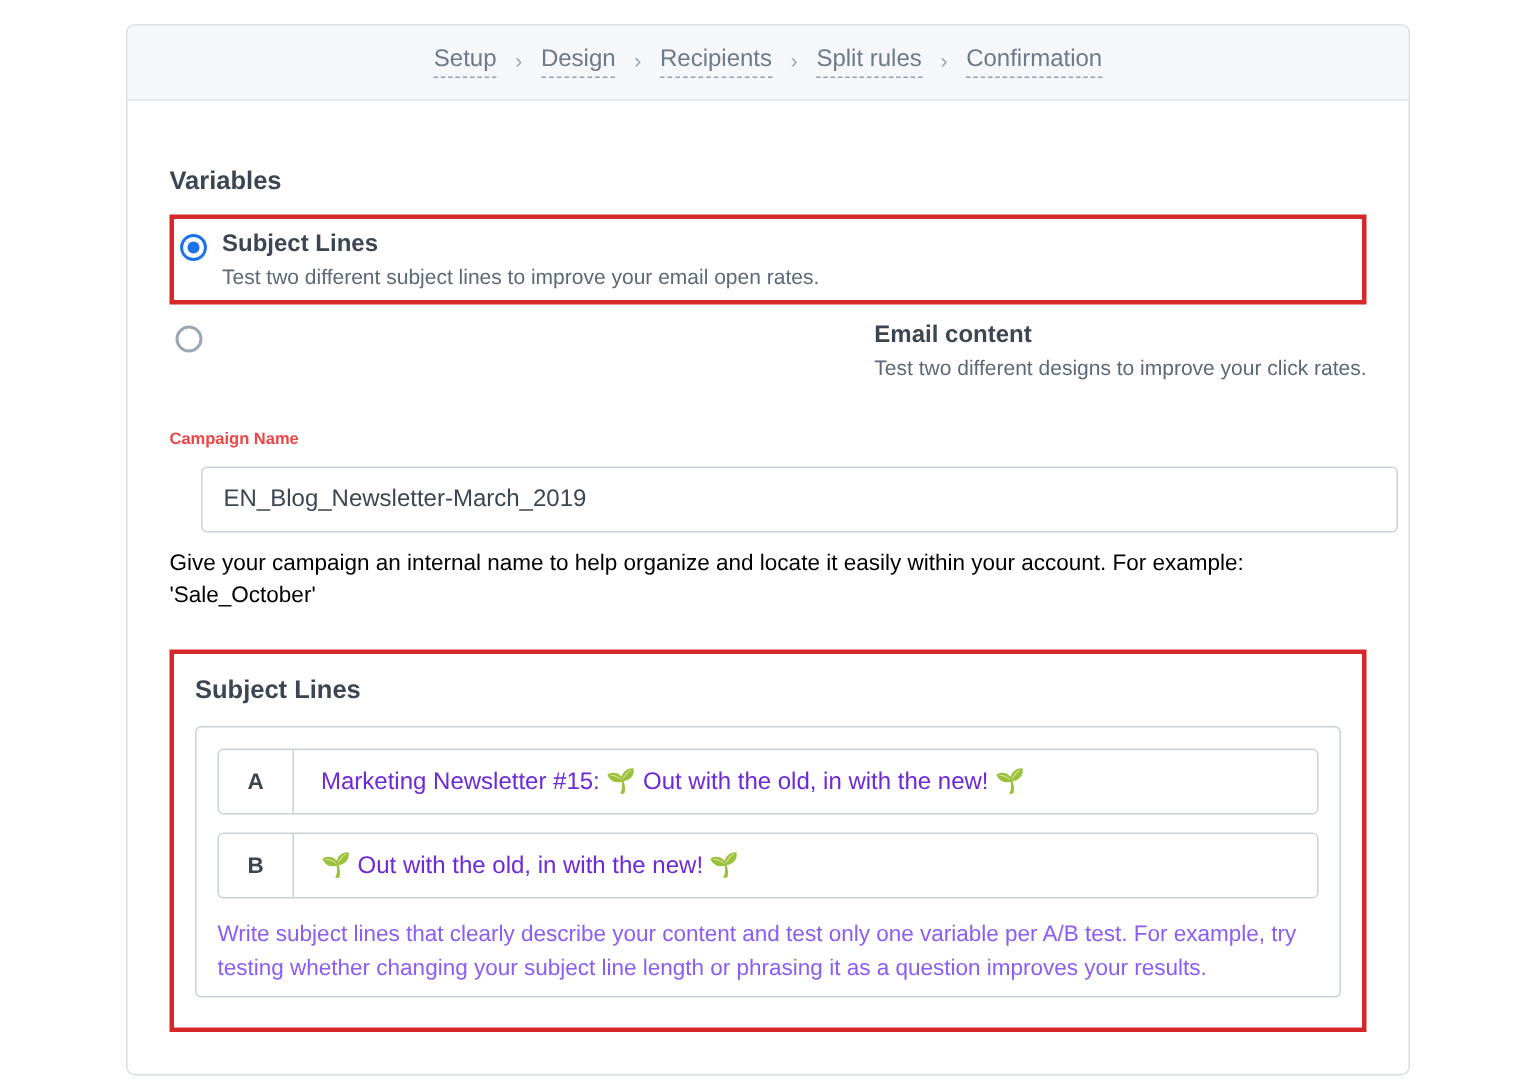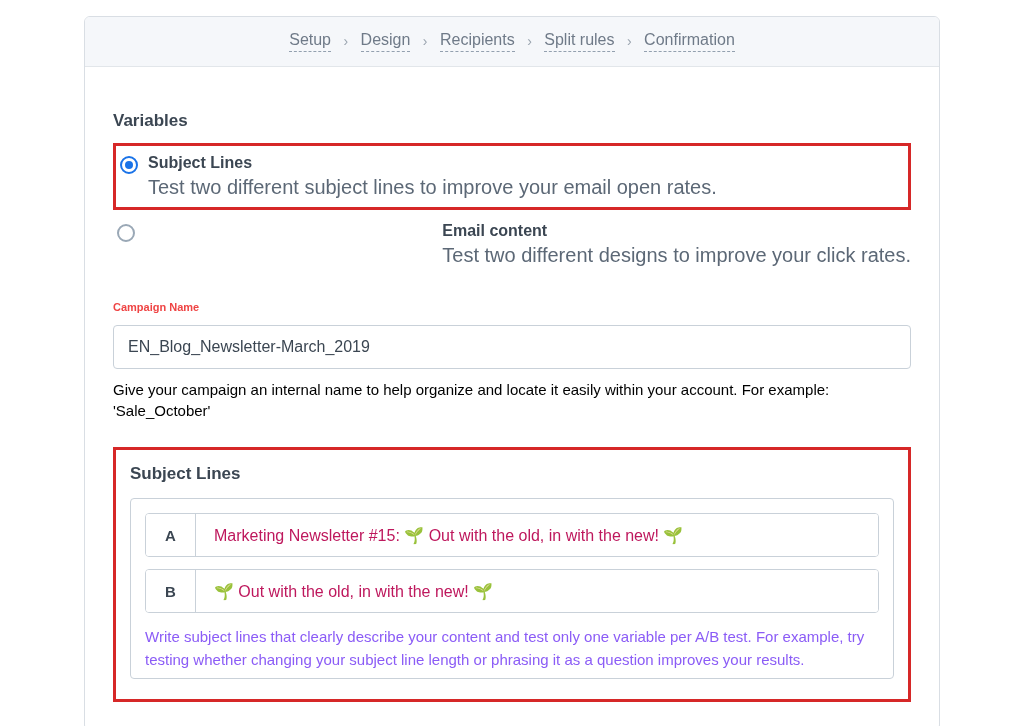--- a/index.html
+++ b/index.html
@@ -78,37 +78,38 @@
     background: #1a73e8;
     border-radius: 50%;
   }
   .radio-text .rt-label {
     font-weight: 700;
     color: #3b4652;
     font-size: 16px;
   }
   .radio-text .rt-desc {
     color: #5c6876;
-    font-size: 20px;
+    font-size: 14px;
     margin-top: 4px;
   }
   .field-label {
     font-weight: 700;
     color: #ef4444;
     font-size: 11px;
     margin: 30px 0 12px 0;
   }
   .text-input {
     width: 100%;
     border: 1px solid #c9d1d9;
     border-radius: 4px;
     padding: 12px 14px;
     font-size: 16px;
     color: #3b4652;
     font-family: inherit;
+    margin-left: 21px;
   }
   .helper {
     color: #000000;
     font-size: 15px;
     margin-top: 10px;
     line-height: 1.4;
   }
   .subject-block {
     margin-top: 26px;
     border: 3px solid #d62828;
@@ -141,21 +142,21 @@
     font-weight: 600;
     color: #3b4652;
     font-size: 15px;
     background: #fff;
   }
   .ab-input {
     flex: 1;
     border: none;
     padding: 12px 18px;
     font-size: 16px;
-    color: #be185d;
+    color: #6d28d9;
     font-family: inherit;
   }
   .sb-helper {
     color: #8b5cf6;
     font-size: 15px;
     line-height: 1.55;
     margin-top: 4px;
   }
 </style>
 </head>

